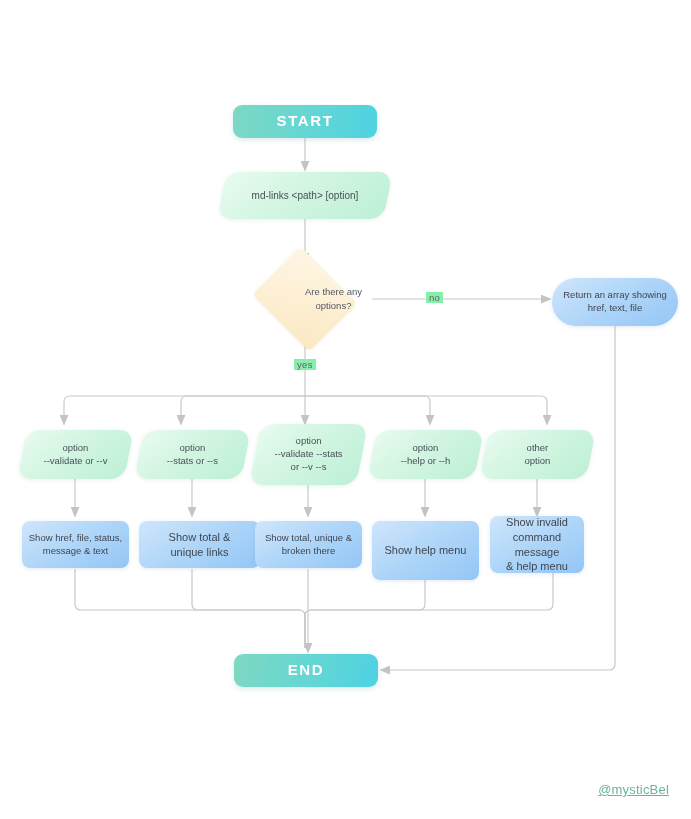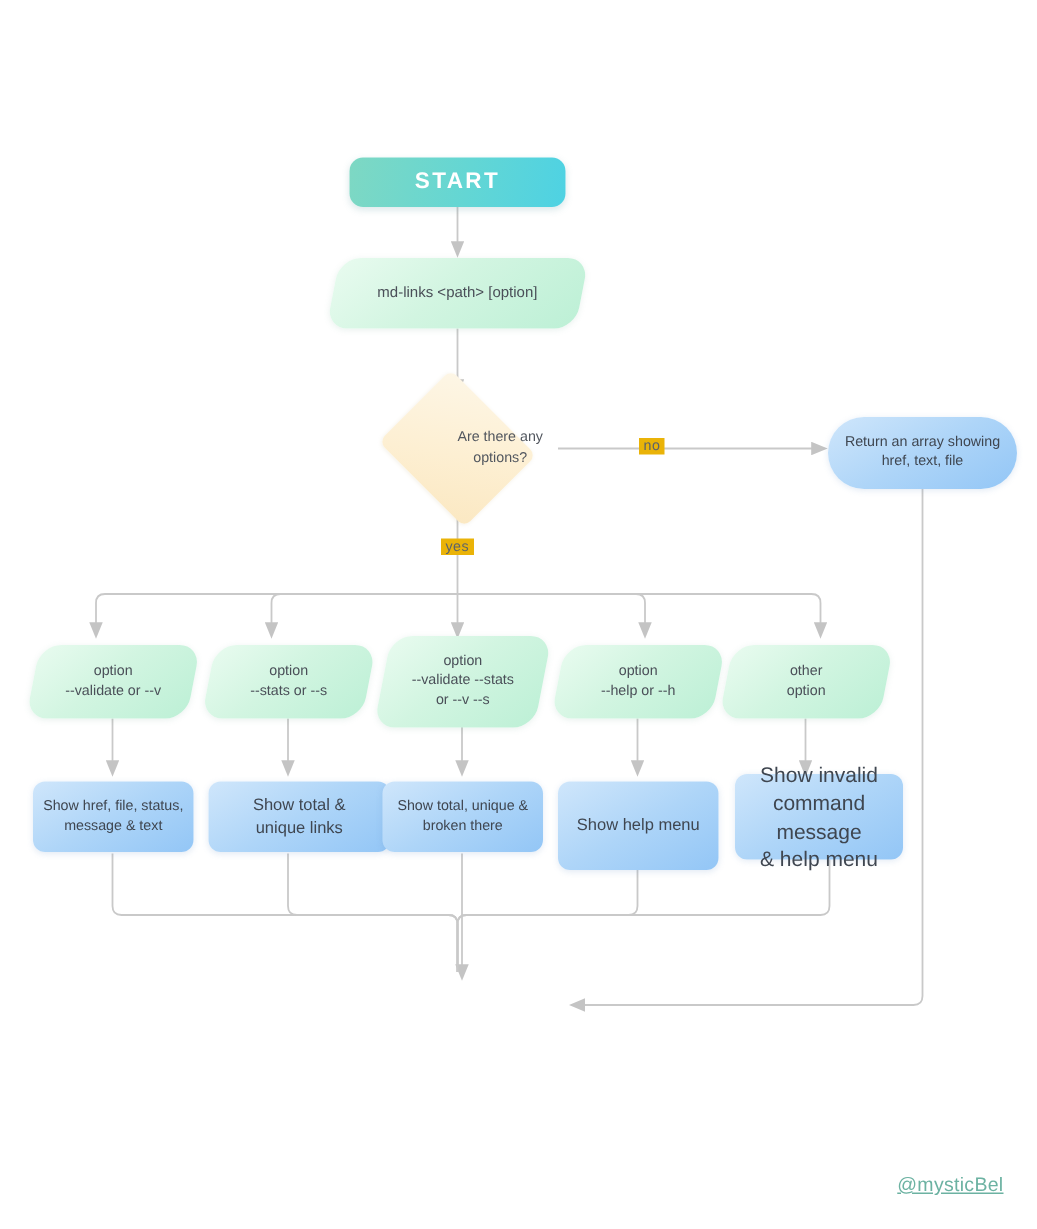--- a/index.html
+++ b/index.html
@@ -106,21 +106,21 @@
     background: linear-gradient(150deg, #cfe6fb 0%, #aed5f8 50%, #93c6f6 100%);
     box-shadow: 0 1px 4px rgba(110,150,200,0.20);
     color: #3f4650;
   }
 
   
   .edge-label {
     position: absolute;
     font-size: 9.5px;
     color: #5d636b;
-    background: #eab308;
+    background: #86efac;
     padding: 0 3px;
     letter-spacing: 0.3px;
   }
 </style>
 </head>
 <body>
 
 <div id="page">
 
 
@@ -247,24 +247,27 @@
     <span class="lbl">
       <span>Show total, unique &amp;</span><br>
       <span>broken there</span>
     </span>
   </div>
 
   <div class="node process" style="left:372px; top:521px; width:107px; height:59px; font-size:11px;justify-content:flex-end;">
     <span class="lbl">Show help menu</span>
   </div>
 
-  <div class="node process" style="left:490px; top:516px; width:112px; height:57px; font-size:14px;">
+  <div class="node process" style="left:490px; top:516px; width:94px; height:57px; font-size:11px;">
     <span class="lbl">
       <span>Show  invalid</span><br>
       <span>command message</span><br>
       <span>&amp; help menu</span>
     </span>
   </div>
 
+  <div class="node terminator" style="left:234px; top:654px; width:144px; height:33px;">
+    <span class="lbl">END</span>
+  </div>
 
   <div id="signature">@mysticBel</div>
 
 </div>
 
 </body></html>

